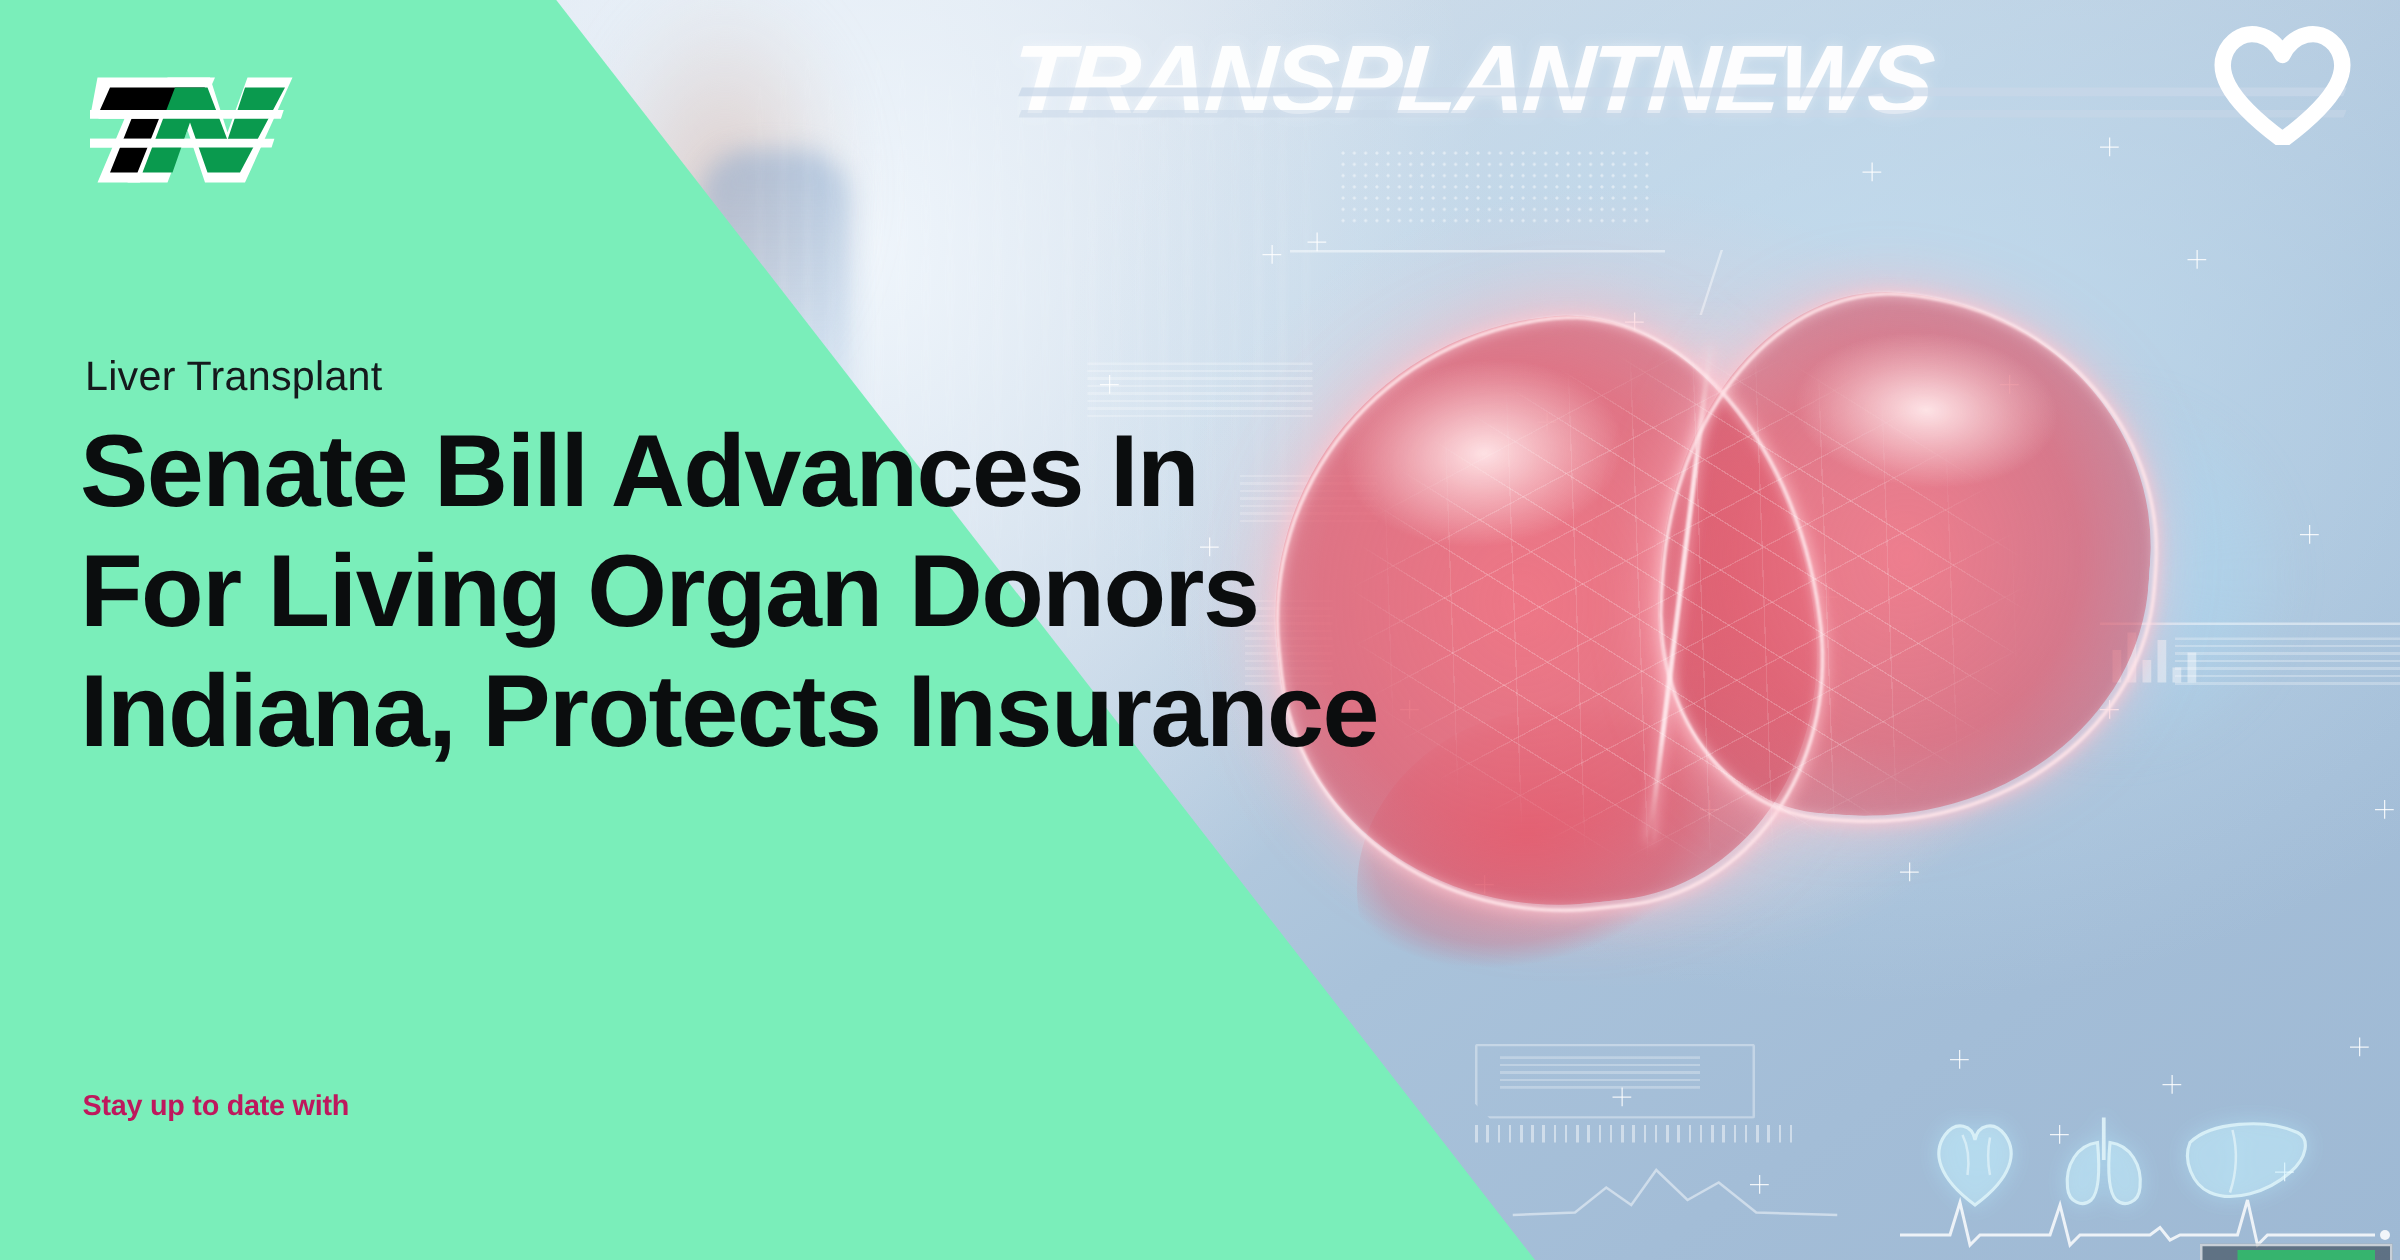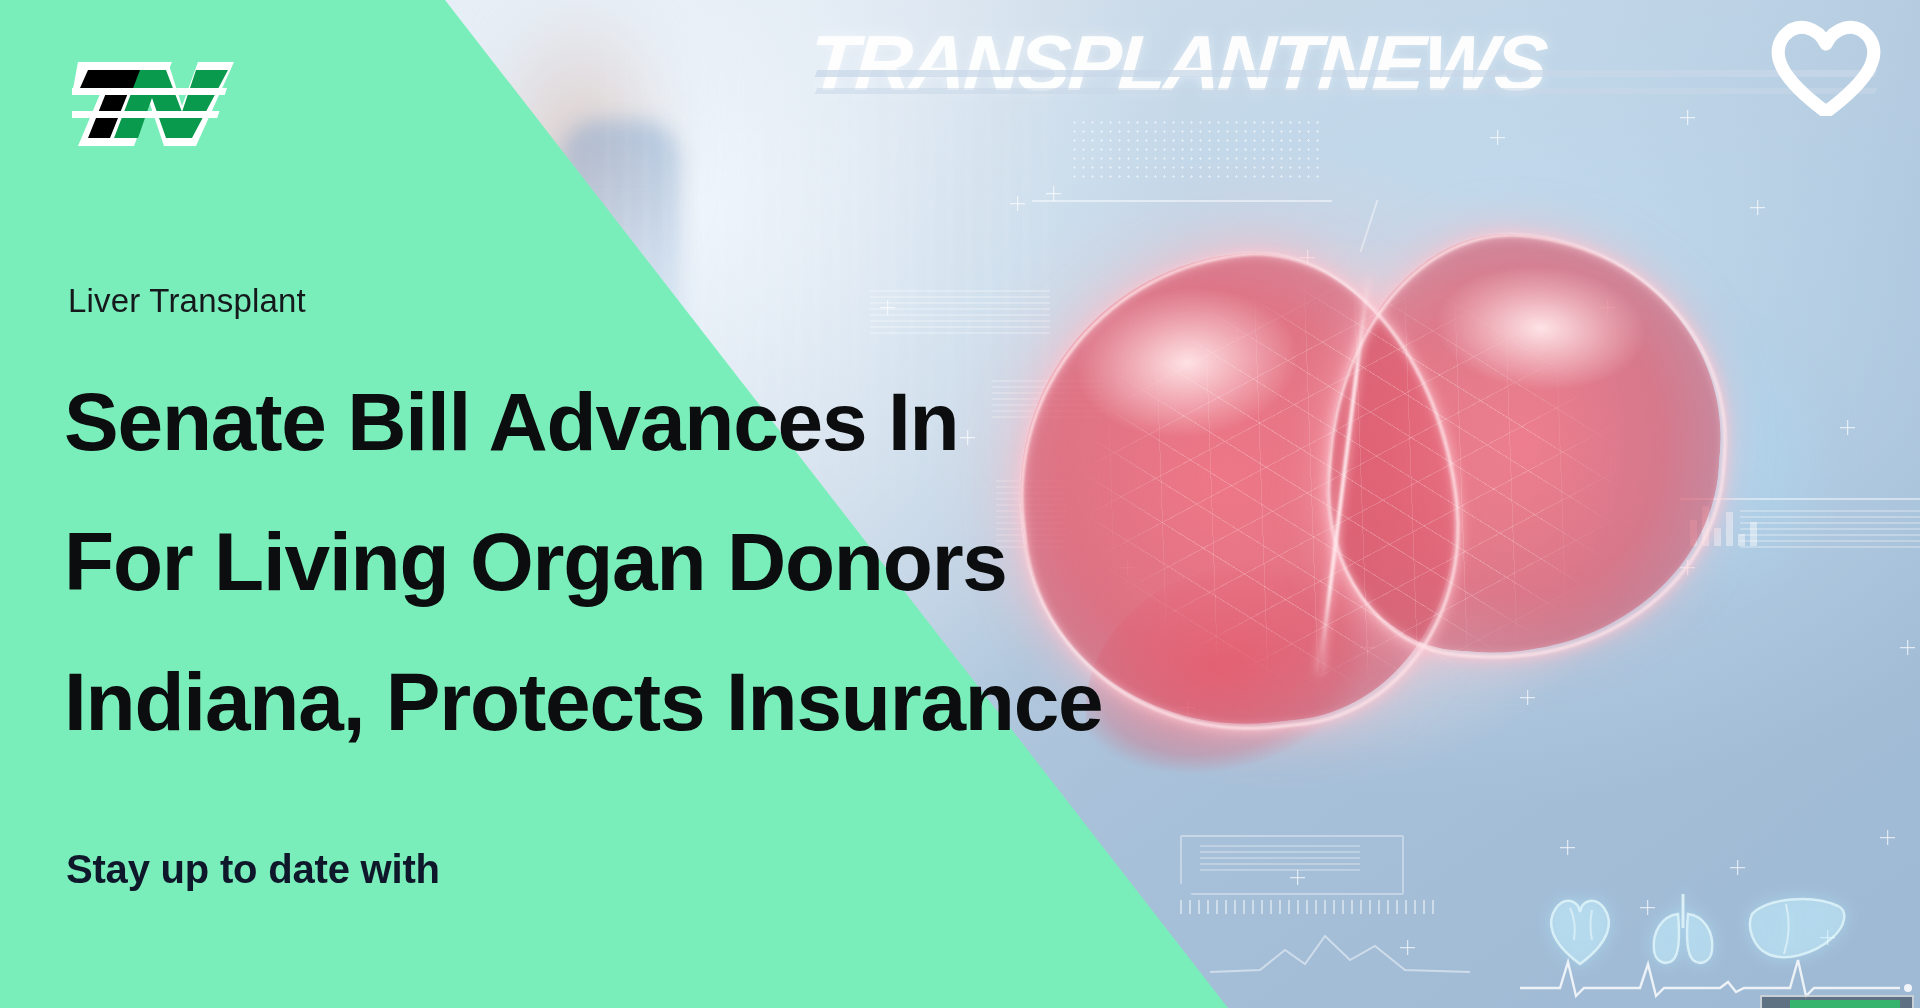--- a/index.html
+++ b/index.html
@@ -208,28 +208,28 @@
     position: absolute;
     left: 64px; top: 330px;
     width: 1160px;
     font-size: 82px;
     line-height: 1.17;
     font-weight: 700;
     color: #0b0d0e;
     letter-spacing: -1.2px;
     font-family: "Liberation Sans", sans-serif;
   }
-  .headline .hl-line { display: block; white-space: nowrap; margin-top: 44px; }
+  .headline .hl-line { display: block; white-space: nowrap; }
   .tagline {
     position: absolute;
-    left: 66px; top: 845px;
-    font-size: 40px;
+    left: 66px; top: 870px;
+    font-size: 23px;
     line-height: 1.24;
     font-weight: 700;
-    color: #0f172a;
+    color: #be185d;
     letter-spacing: -0.2px;
   }
   .tagline span { display: block; }
 
   
   .masthead {
     position: absolute;
     left: 820px; top: 18px;
     width: 1090px; height: 96px;
   }

